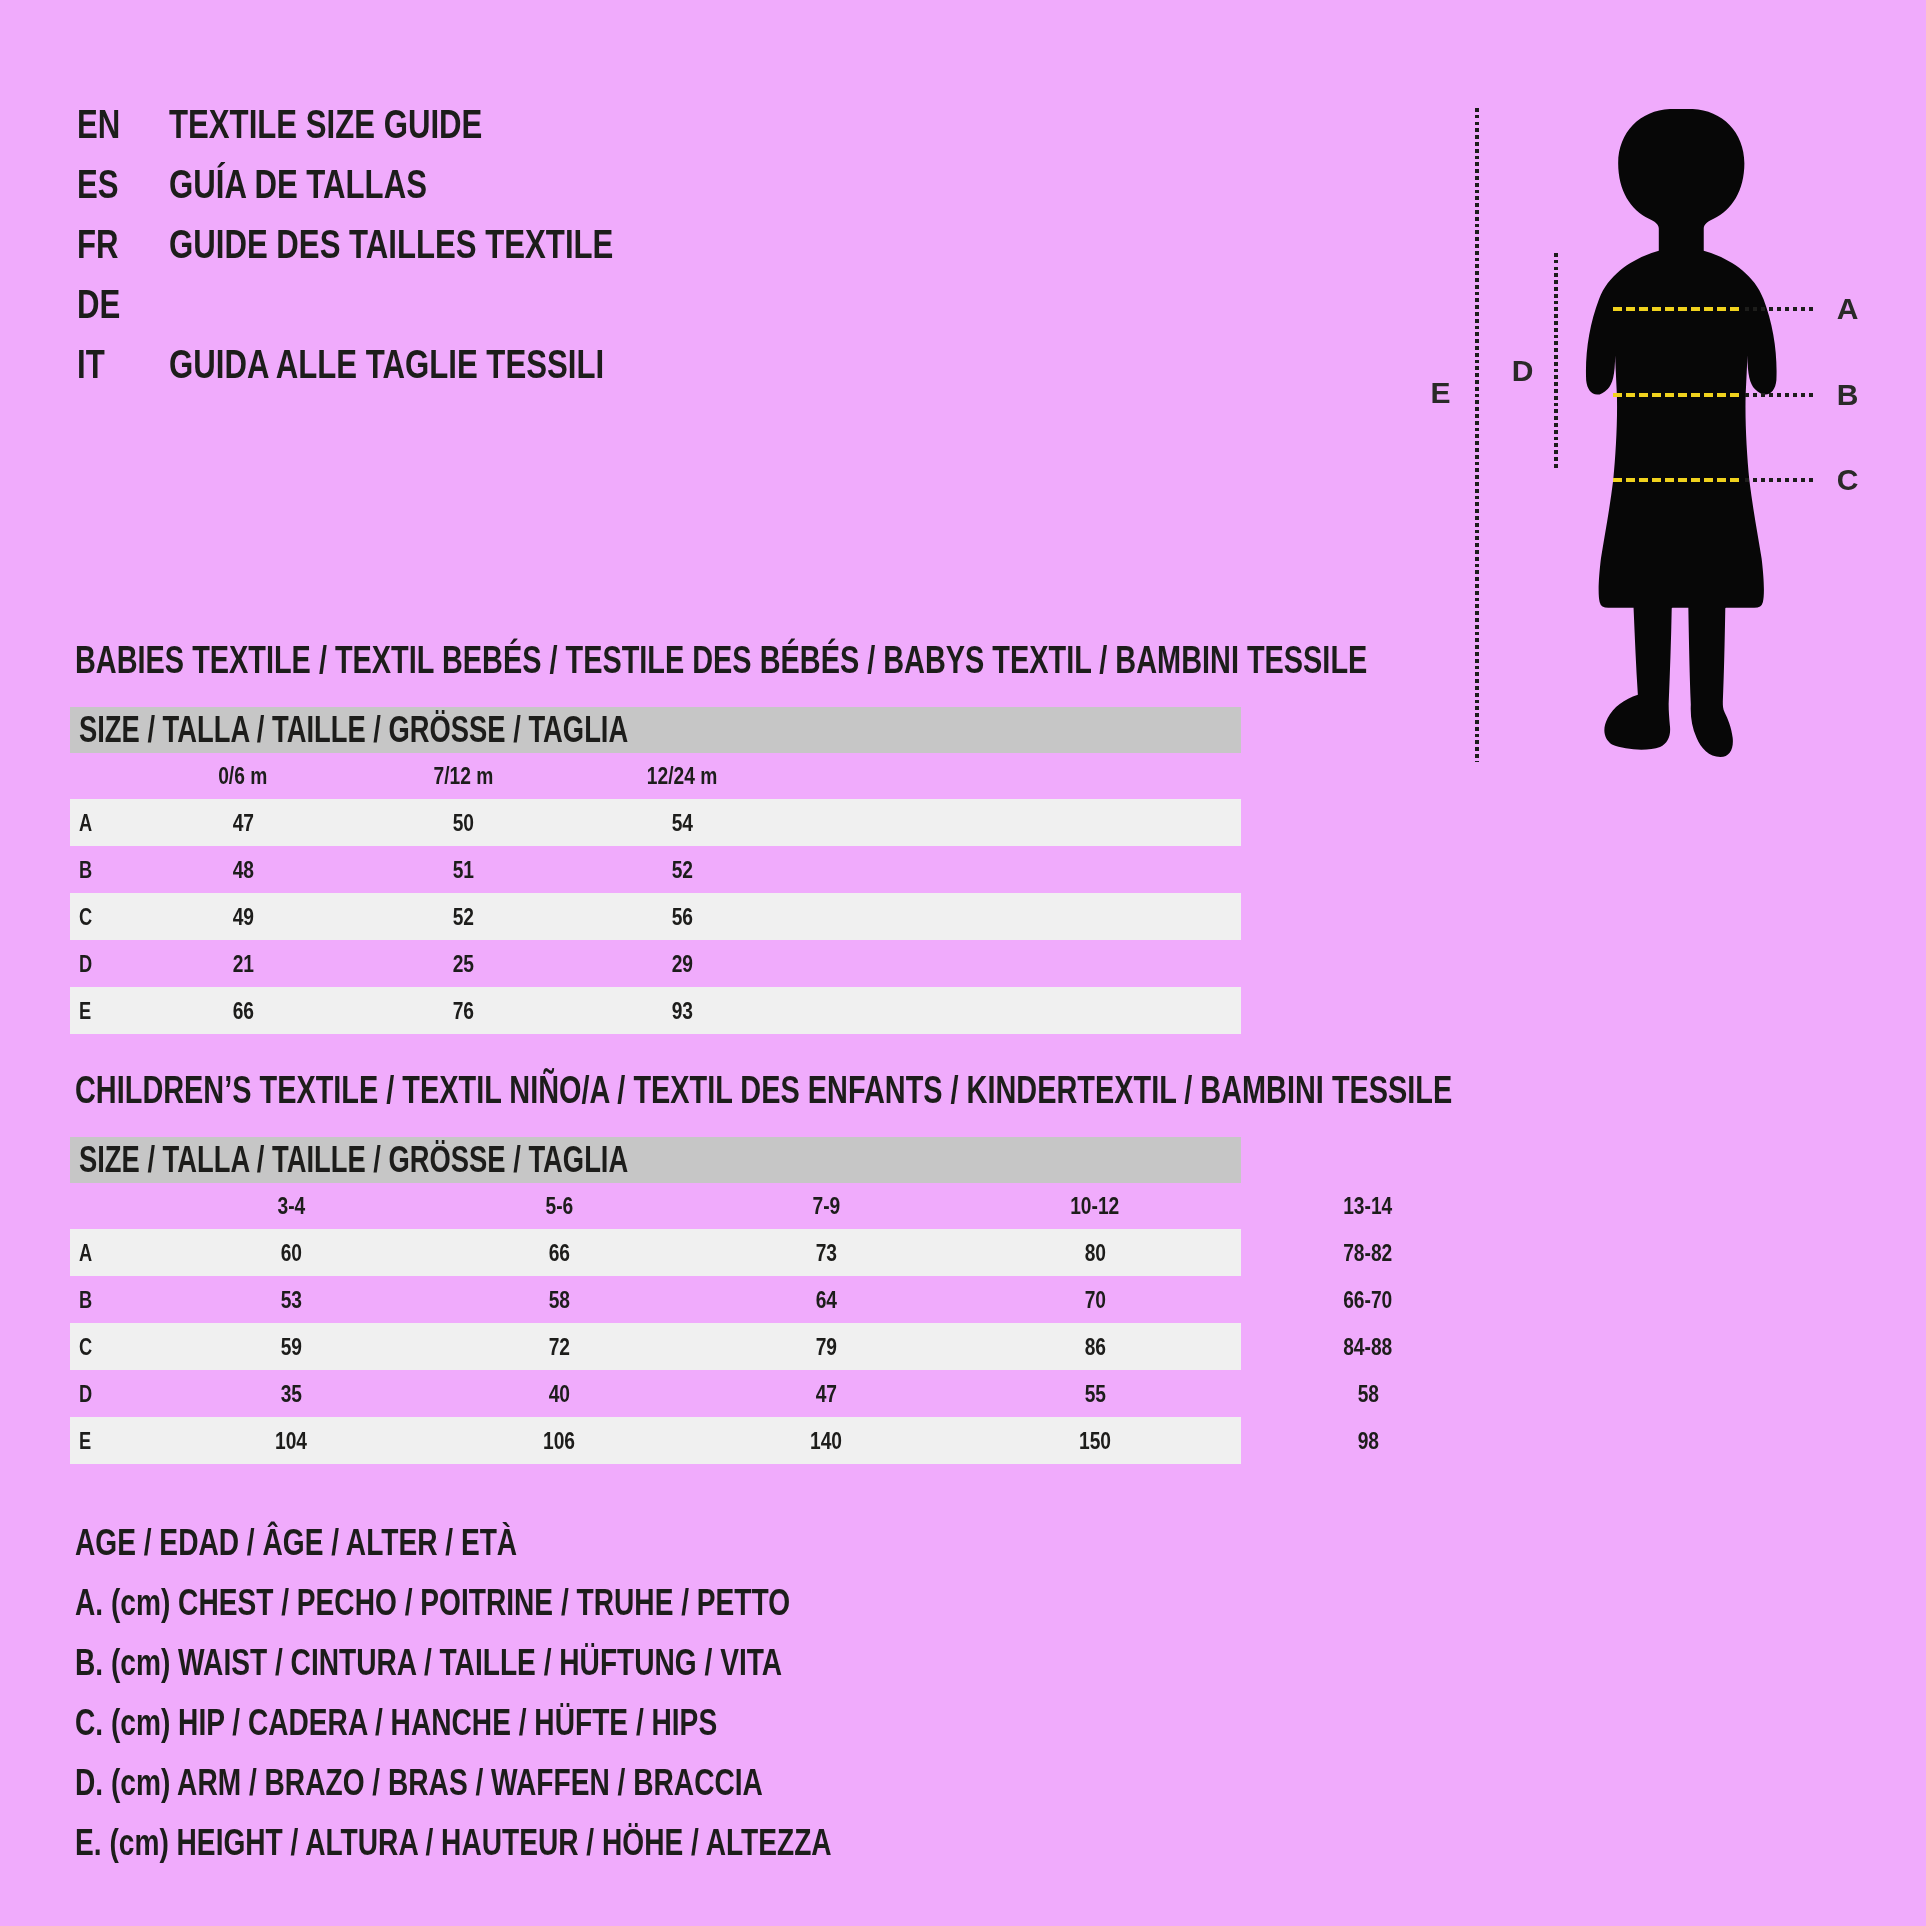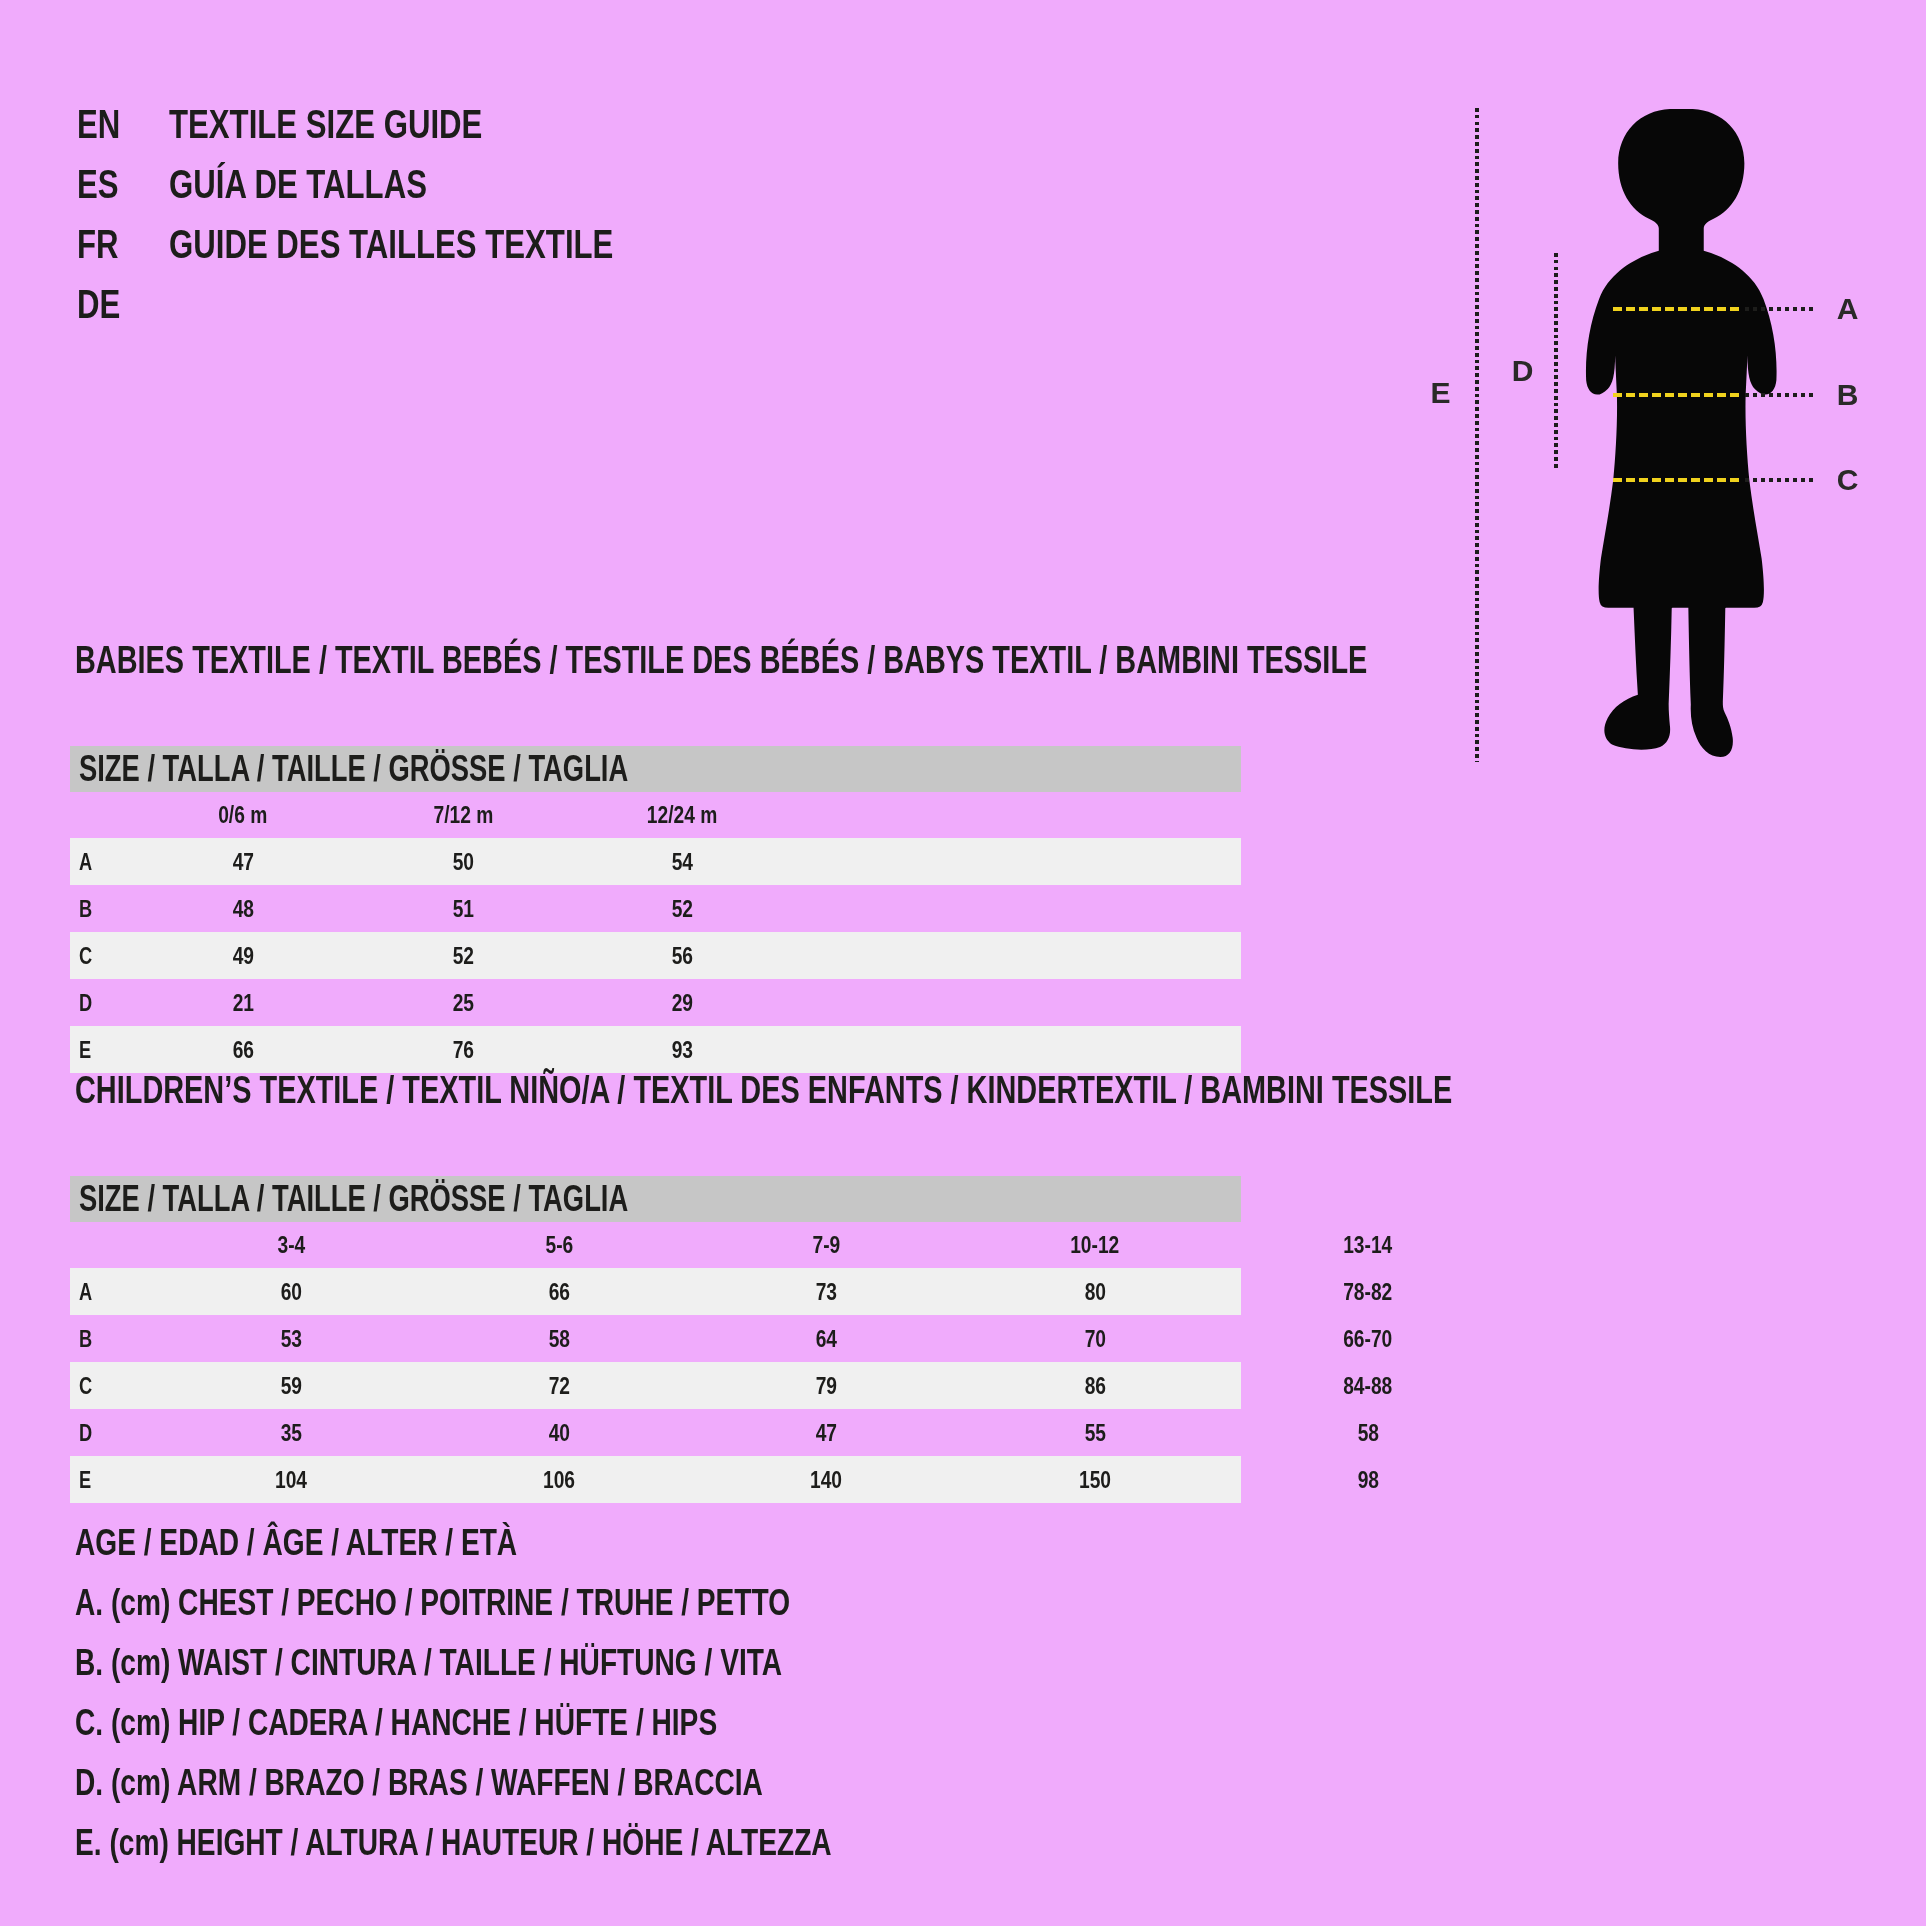--- a/index.html
+++ b/index.html
@@ -48,21 +48,21 @@
   .mrow .mlabel{
     margin-left:20px;font-size:30px;font-weight:700;color:#2a2a28;width:27px;text-align:center;
   }
   .mrow-a{top:189px;} .mrow-b{top:275px;} .mrow-c{top:360px;}
 
   
   .sec-title{position:absolute;left:75px;font-size:38px;font-weight:700;line-height:38px;}
   .title-babies{top:641px;}
   .title-children{top:1071px;}
 
-  .table{position:absolute;left:70px;width:1171px;margin-top:39px;}
+  .table{position:absolute;left:70px;width:1171px;}
   .table-babies{top:707px;}
   .table-children{top:1137px;}
   .thead{
     height:46px;line-height:46px;background:#c6c6c6;
     padding-left:8.6px;box-sizing:border-box;
     font-size:36px;font-weight:700;
   }
   .trow{display:grid;height:47px;line-height:47px;font-size:24px;font-weight:700;}
   .cols-row{height:46px;line-height:46px;}
   .babies-grid{grid-template-columns:62px 222px 219px 219px;}
@@ -88,20 +88,24 @@
     <div class="lang-row">
       <span class="code"><span class="cond">ES</span></span>
       <span><span class="cond">GUÍA DE TALLAS</span></span>
     </div>
     <div class="lang-row">
       <span class="code"><span class="cond">FR</span></span>
       <span><span class="cond">GUIDE DES TAILLES TEXTILE</span></span>
     </div>
     <div class="lang-row">
       <span class="code"><span class="cond">DE</span></span>
+    </div>
+    <div class="lang-row">
+      <span class="code"><span class="cond">IT</span></span>
+      <span><span class="cond">GUIDA ALLE TAGLIE TESSILI</span></span>
     </div>
   </header>
 
   <div class="figure">
     <div class="vdash eline"></div>
     <div class="axis-label elabel">E</div>
     <div class="vdash dline"></div>
     <div class="axis-label dlabel">D</div>
 
     <svg class="silhouette" viewBox="0 0 320 1056" xmlns="http://www.w3.org/2000/svg" preserveAspectRatio="none">

